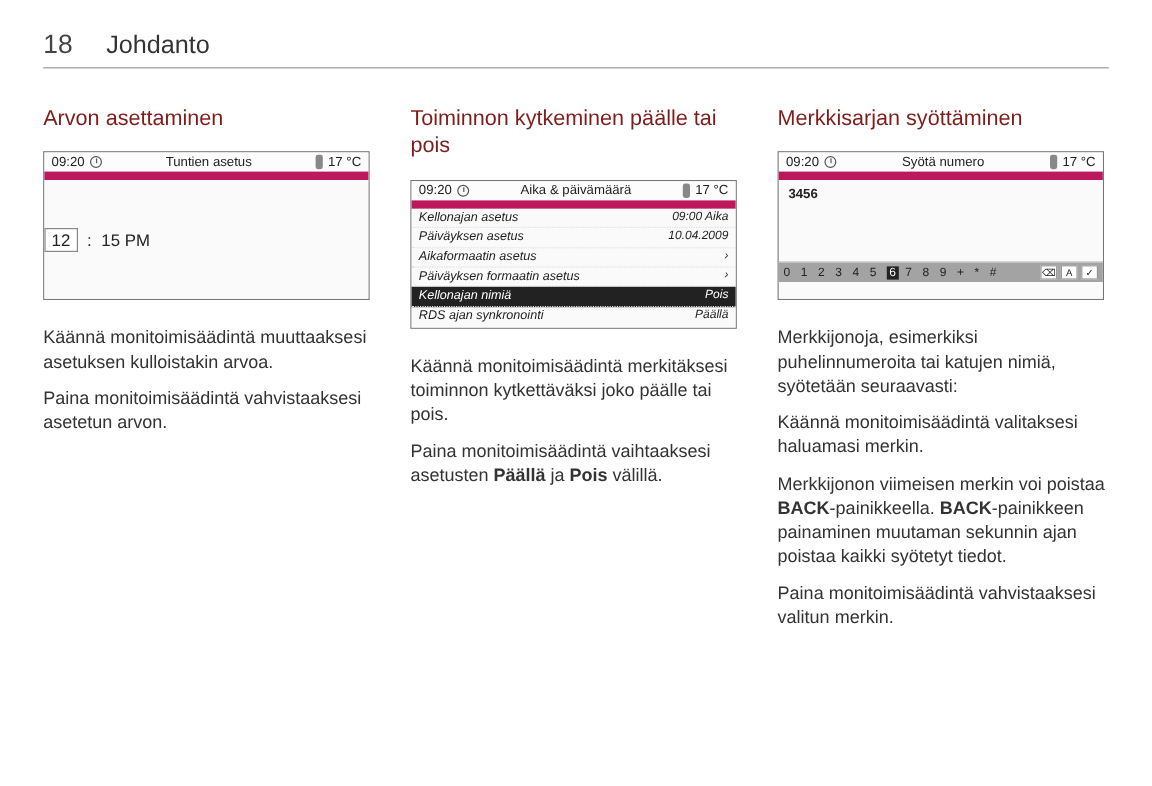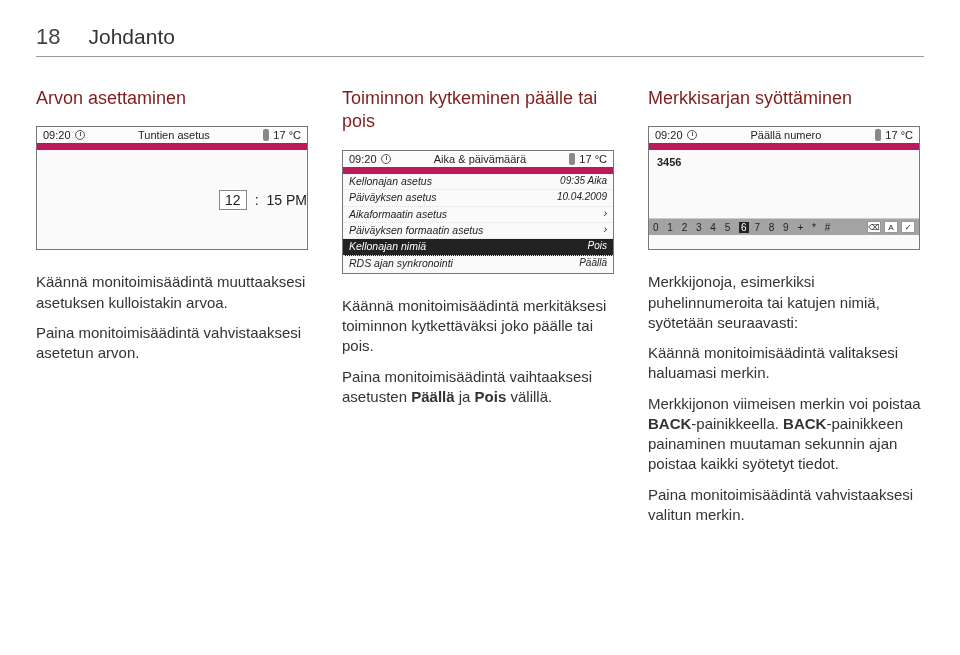--- a/index.html
+++ b/index.html
@@ -91,21 +91,21 @@
   .screen-title-text { font-weight: normal; }
   .screen-body {
     flex: 1;
     background: #fafafa;
     position: relative;
   }
   
   .time-set {
     display: flex;
     align-items: center;
-    justify-content: flex-end;
+    justify-content: flex-start;
     height: 100%;
     gap: 8px;
     font-size: 14px;
   }
   .time-box {
     border: 1px solid #888;
     background: #fff;
     padding: 1px 5px;
   }
   
@@ -224,21 +224,21 @@
         <span class="screen-title-text">Aika &amp; päivämäärä</span>
         <div class="hright">
           <span class="temp-icon"></span>
           <span>17 °C</span>
         </div>
       </div>
       <div class="screen-body" id="menu-list">
 
       <div class="menu-row">
             <span>Kellonajan asetus</span>
-            <span class="chev">09:35 Aika</span>
+            <span class="chev">09:00 Aika</span>
           </div>
           <div class="menu-row">
             <span>Päiväyksen asetus</span>
             <span class="chev">10.04.2009</span>
           </div>
           <div class="menu-row">
             <span>Aikaformaatin asetus</span>
             <span class="chev">›</span>
           </div>
           <div class="menu-row">
@@ -264,21 +264,21 @@
 
   <div>
     <div class="col-heading">Merkkisarjan syöttäminen</div>
 
     <div class="screen">
       <div class="screen-header">
         <div class="hleft">
           <span>09:20</span>
           <span class="clock-icon"></span>
         </div>
-        <span class="screen-title-text">Päällä numero</span>
+        <span class="screen-title-text">Syötä numero</span>
         <div class="hright">
           <span class="temp-icon"></span>
           <span>17 °C</span>
         </div>
       </div>
       <div class="screen-body">
         <div class="num-entry-val">3456</div>
         <div class="num-strip">
           <span class="digits">
             <span>0 1 2 3 4 5</span>

